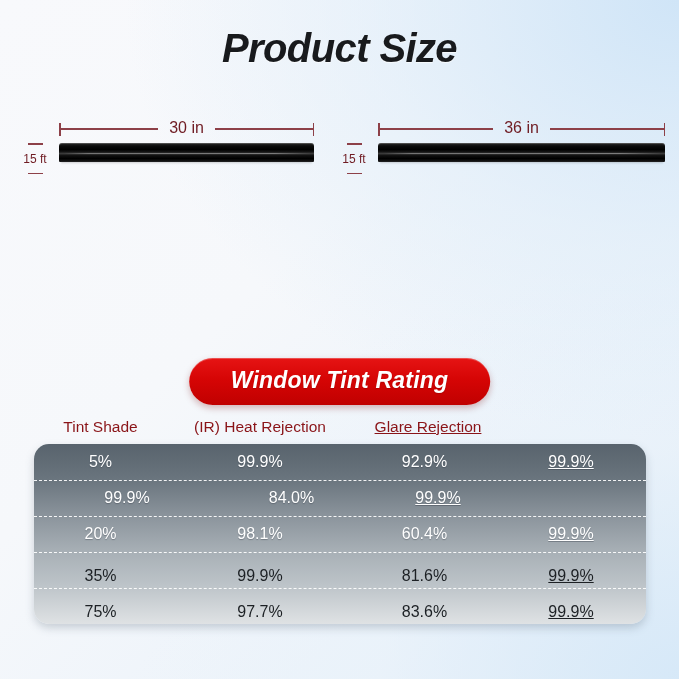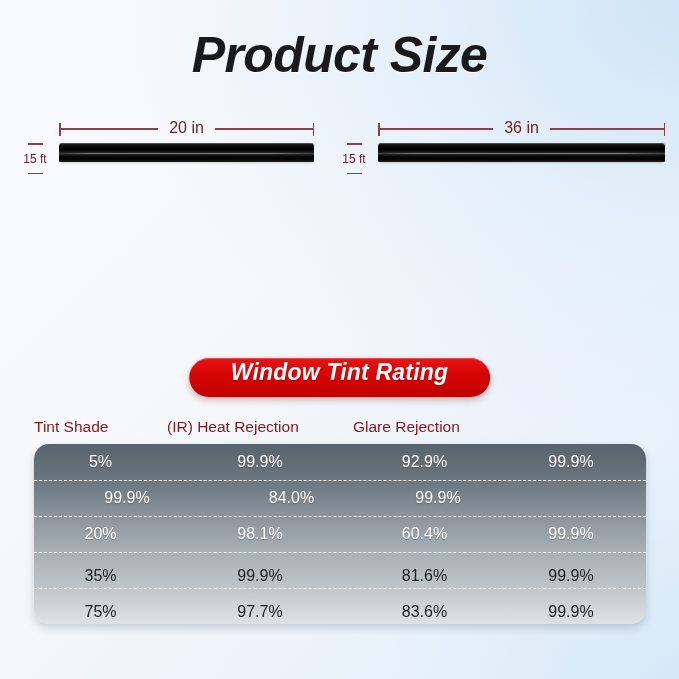--- a/index.html
+++ b/index.html
@@ -24,21 +24,21 @@
       linear-gradient(135deg, #f8f9fc 0%, #f6f8fb 40%, #eaf2fa 78%, #e2edf7 100%);
   }
 
   
   .page-title {
     position: absolute;
     top: 26px;
     left: 0;
     width: 679px;
     text-align: center;
-    font-size: 50px;
+    font-size: 40px;
     font-weight: bold;
     font-style: italic;
     letter-spacing: -0.6px;
     color: #181a1d;
     text-shadow: 0 1px 1px rgba(255,255,255,0.7);
   }
 
   
   .products {
     position: absolute;
@@ -162,21 +162,21 @@
     top: 0; left: 0; width: 45%; height: 100%;
     background: linear-gradient(90deg, rgba(255,255,255,0.045) 0%, rgba(255,255,255,0) 100%);
   }
 
   
   .badge {
     position: absolute;
     top: 358px;
     left: 50%;
     transform: translateX(-50%);
-    padding: 1px 42px 11px;
+    padding: 9px 42px 11px;
     border-radius: 40px;
     background: linear-gradient(180deg, #e61414 0%, #d60505 45%, #c00000 100%);
     box-shadow: 0 3px 7px rgba(120,0,0,0.28), inset 0 1px 0 rgba(255,255,255,0.25);
     color: #ffffff;
     font-size: 23px;
     font-weight: bold;
     font-style: italic;
     letter-spacing: 0.2px;
     white-space: nowrap;
     text-shadow: 0 1px 1px rgba(120,0,0,0.35);
@@ -189,21 +189,21 @@
     left: 34px;
     width: 612px;
   }
   .table-head {
     display: flex;
     padding: 0 0 8px 0;
   }
   .table-head .cell {
     font-size: 15.5px;
     color: #8a1418;
-    text-align: left;
+    text-align: center;
     white-space: nowrap;
   }
   .table-body {
     border-radius: 15px;
     overflow: hidden;
     background: linear-gradient(180deg,
       #58636d 0%,
       #69747d 19%,
       #8b949c 40%,
       #a8b0b6 60%,
@@ -229,36 +229,36 @@
     text-align: center;
     white-space: nowrap;
   }
   .row.light .cell { color: #ffffff; text-shadow: 0 1px 1px rgba(40,50,60,0.35); }
   .row.dark  .cell { color: #1c2024; margin-top: 12px; }
 
   
   .c0 { flex: 0 0 133px; }
   .c1 { flex: 0 0 186px; }
   .c2 { flex: 0 0 143px; }
-  .c3 { flex: 0 0 150px; }
+  .c3 { flex: 0 0 150px; text-decoration: underline; }
 </style>
 </head>
 <body>
 
 <div id="page">
 
   <div class="page-title">Product Size</div>
 
   <div class="products">
 
     <div class="product left">
       <div class="dim-width">
         <div class="dim-cap-v"></div>
         <div class="dim-rule-h"></div>
-        <div class="dim-width-label">20 in</div>
+        <div class="dim-width-label">30 in</div>
         <div class="dim-rule-h"></div>
         <div class="dim-cap-v"></div>
       </div>
       <div class="dim-height">
         <div class="dim-cap-h"></div>
         <div class="dim-rule-v"></div>
         <div class="dim-height-label">15 ft</div>
         <div class="dim-rule-v"></div>
         <div class="dim-cap-h"></div>
       </div>

